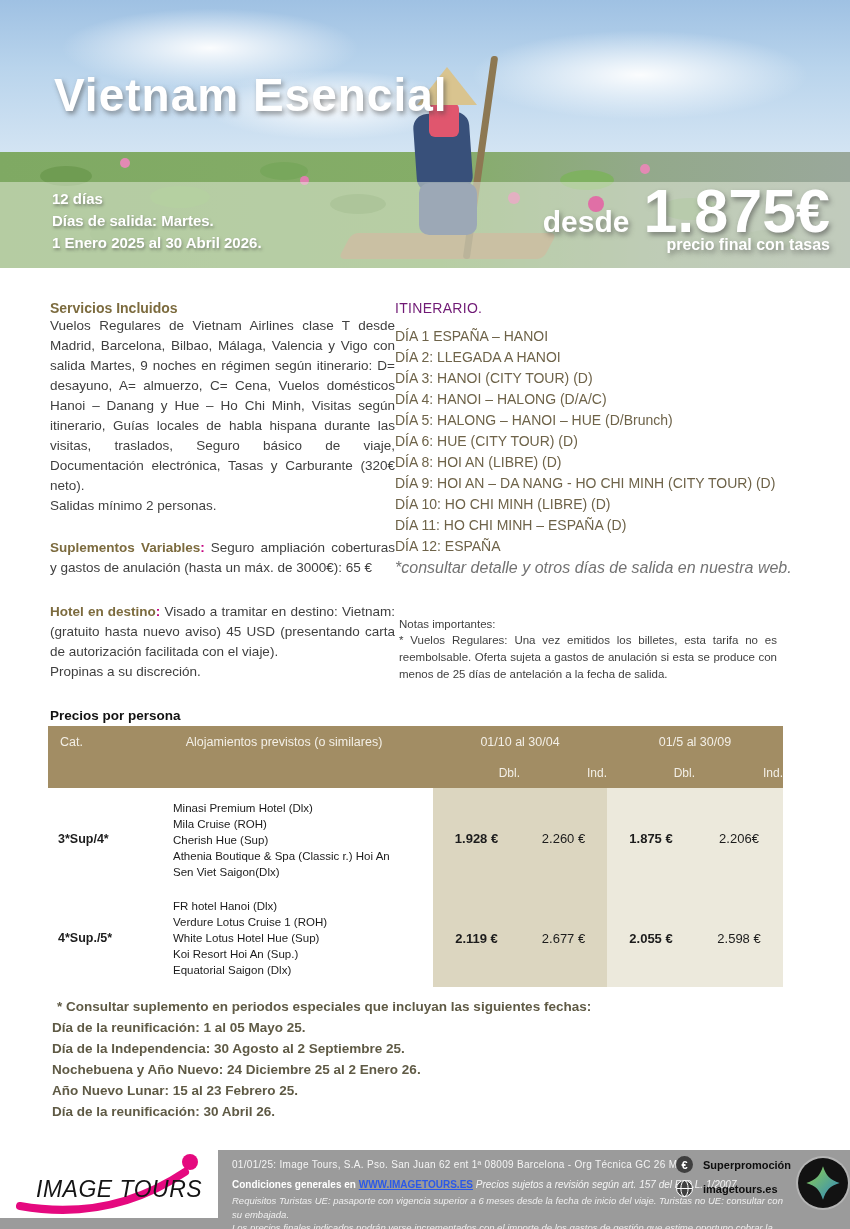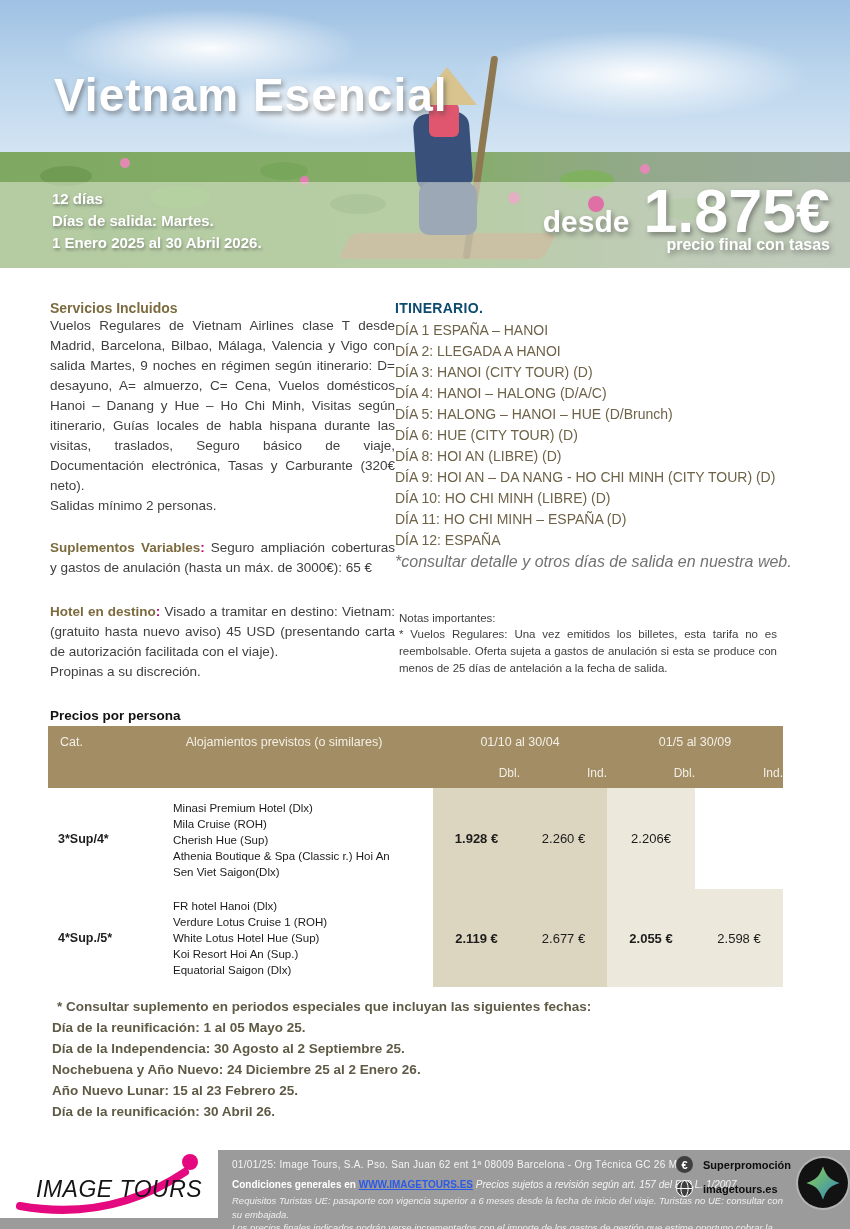--- a/index.html
+++ b/index.html
@@ -46,21 +46,21 @@
   .content { position:absolute; top:300px; left:50px; width:765px; display:flex; }
   .col-left { width:345px; }
   .col-right { width:404px; }
 
   .h-olive { color:#7c6b3e; font-weight:bold; font-size:14px; }
   .body-text { color:#3f3f3f; font-size:13.5px; line-height:20px; text-align:justify; }
   .mag { color:#c4007e; font-weight:bold; }
   .blk { margin-bottom:20px; }
   .inline-label { color:#7c6b3e; font-weight:bold; }
 
-  .itin-head { color:#0c4a6e; font-size:14px; margin-bottom:4px; letter-spacing:.3px;font-weight:bold; }
+  .itin-head { color:#701a75; font-size:14px; margin-bottom:10px; letter-spacing:.3px; }
   .itin-days div { color:#6e6349; font-size:14px; line-height:21px; }
   .itin-note { color:#737373; font-size:16px; font-style:italic; line-height:21px; }
   .notes { margin-top:40px; padding-left:4px; width:382px; }
   .notes-head { color:#3f3f3f; font-size:11.5px; margin-bottom:2px; }
   .notes-body { color:#3f3f3f; font-size:11.5px; line-height:17px; text-align:justify; }
 
   
   .table-wrap { position:absolute; top:708px; left:48px; width:735px; }
   .table-title { color:#111; font-weight:bold; font-size:13.5px; margin-bottom:3px; padding-left:2px; }
   .grid { display:grid; grid-template-columns:87px 298px 87px 87px 88px 88px; }
@@ -214,20 +214,21 @@
       <div class="cell-hotels rowpad-top">
 
       <div>Minasi Premium Hotel (Dlx)</div>
           <div>Mila Cruise (ROH)</div>
           <div>Cherish Hue (Sup)</div>
           <div>Athenia Boutique &amp; Spa (Classic r.) Hoi An</div>
           <div>Sen Viet Saigon(Dlx)</div>
         </div>
       <div class="cell-price bg1 bold">1.928 €</div>
       <div class="cell-price bg1">2.260 €</div>
+      <div class="cell-price bg2 bold">1.875 €</div>
       <div class="cell-price bg2">2.206€</div>
     </div>
     <div class="grid tbody-row">
       <div class="cell-cat">4*Sup./5*</div>
       <div class="cell-hotels">
 
       <div>FR hotel Hanoi (Dlx)</div>
           <div>Verdure Lotus Cruise 1 (ROH)</div>
           <div>White Lotus Hotel Hue (Sup)</div>
           <div>Koi Resort Hoi An (Sup.)</div>

